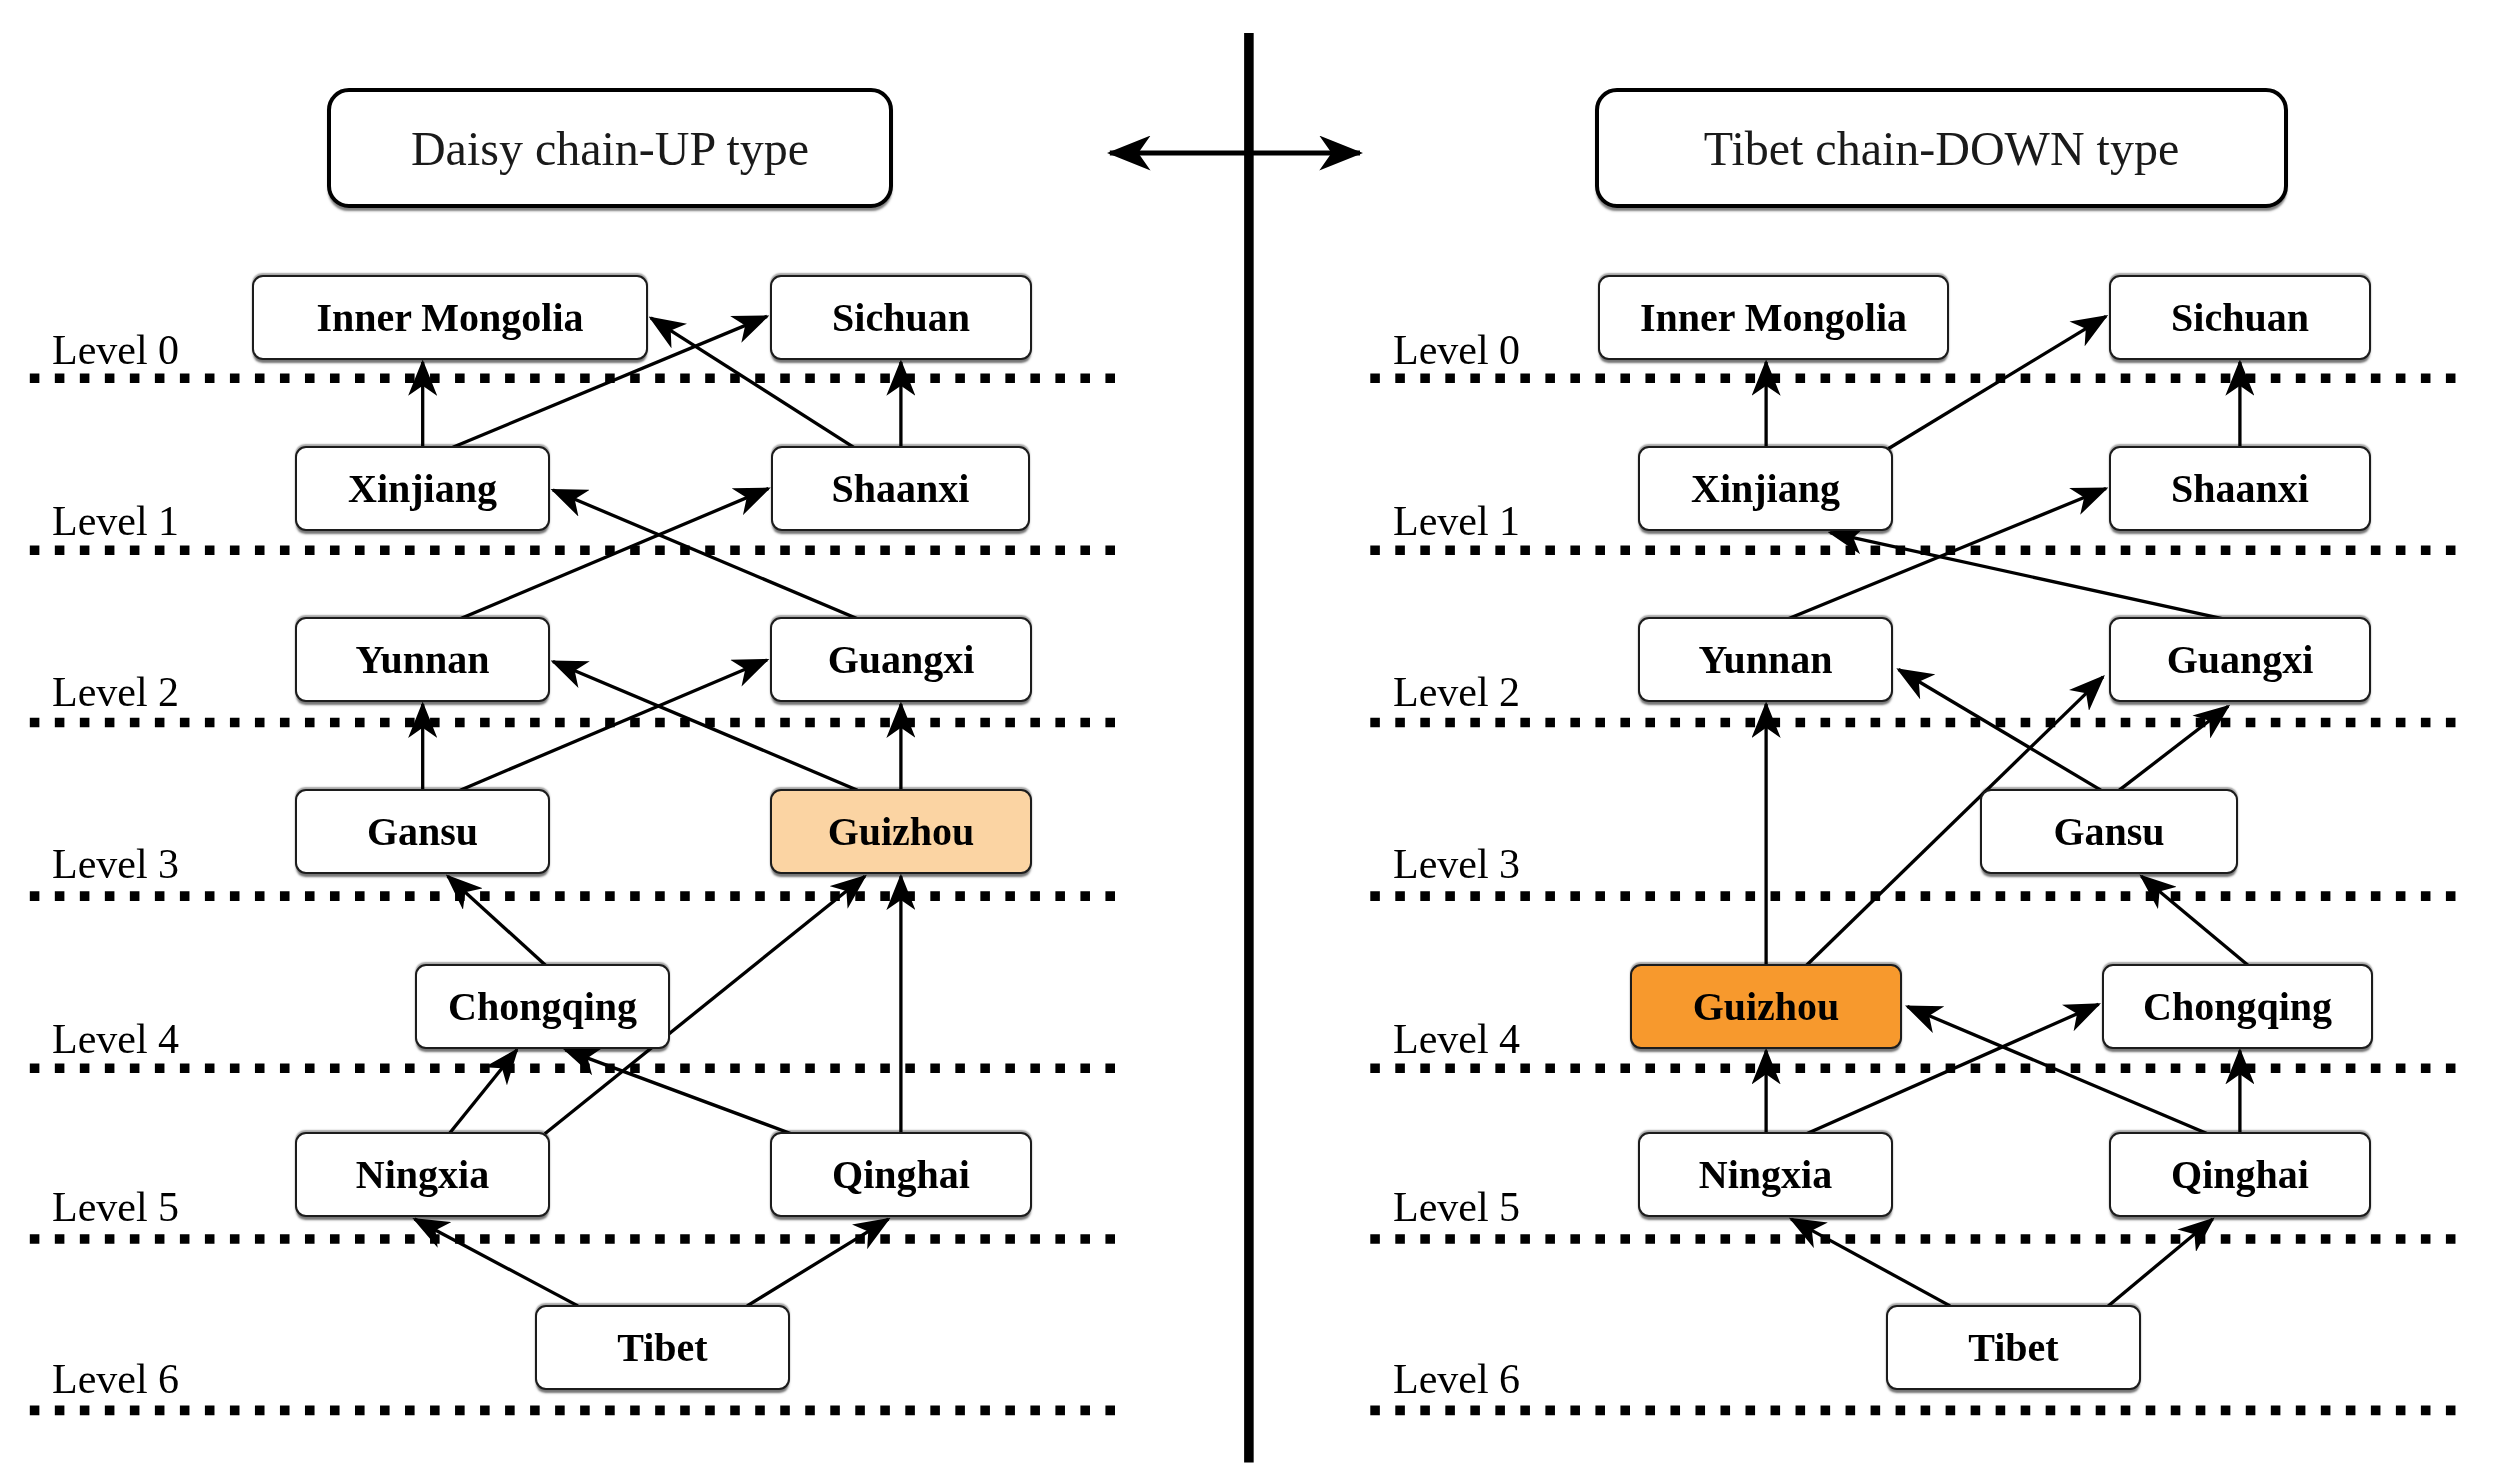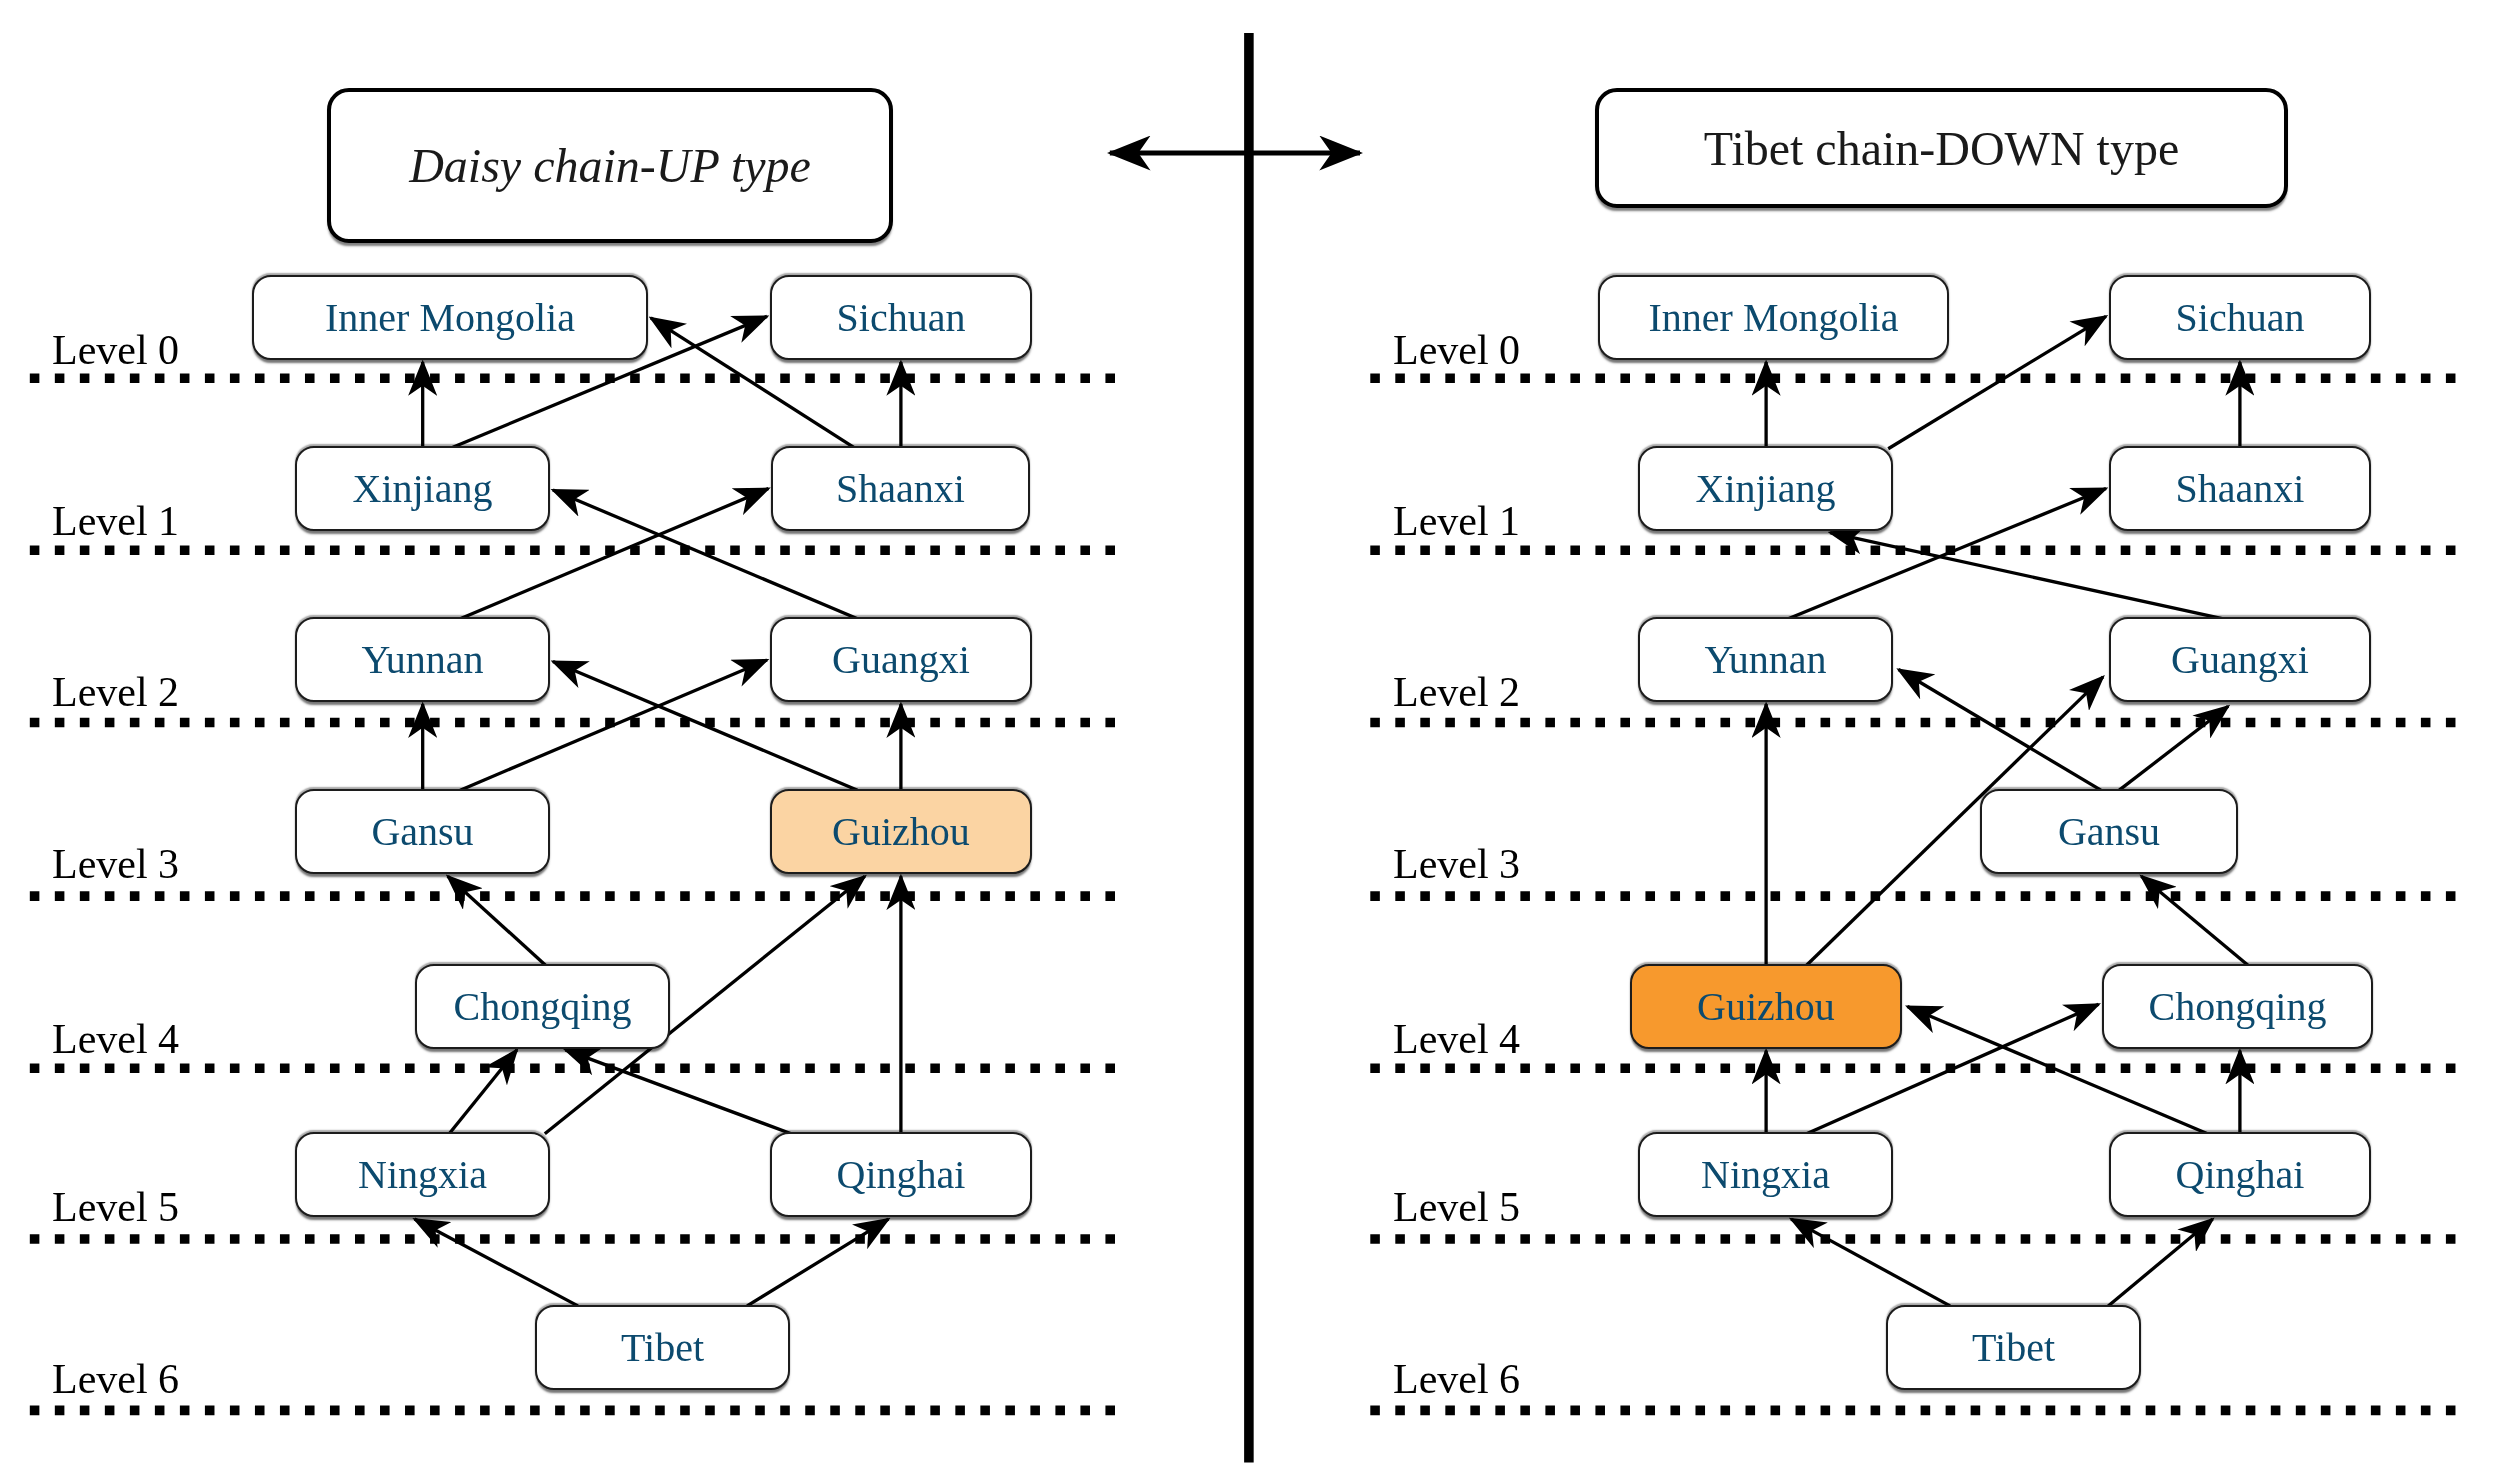--- a/index.html
+++ b/index.html
@@ -3,34 +3,35 @@
 <meta charset="utf-8">
 <style>
   html,body{margin:0;padding:0;background:#ffffff;}
   #canvas{
     position:relative;width:2500px;height:1481px;background:#ffffff;
     font-family:"Liberation Serif","DejaVu Serif",serif;overflow:hidden;
   }
   #edge-layer{position:absolute;left:0;top:0;width:2500px;height:1481px;z-index:1;}
   .node{
     position:absolute;z-index:2;display:flex;align-items:center;justify-content:center;
-    background:#ffffff;border:2.2px solid #1c1c1c;border-radius:19px;
-    font-size:40px;color:#0c4a6e;white-space:nowrap;
+    background:#ffffff;border:2.2px solid #1c1c1c;border-radius:11px;
+    font-size:40px;color:#000000;white-space:nowrap;
     box-shadow:0 3.7px 2.2px -1.5px rgba(0,0,0,0.55), 0 -2.2px 1.5px -0.7px rgba(0,0,0,0.35);
     box-sizing:border-box;
+    font-weight:bold;
   }
   .level-label{
     position:absolute;z-index:2;font-size:42px;color:#000;height:53px;line-height:53px;white-space:nowrap;margin-top:12px;
   }
   .title-box{
     position:absolute;z-index:2;display:flex;align-items:center;justify-content:center;
     background:#ffffff;border:4.4px solid #000;border-radius:22px;font-size:48px;color:#1a1a1a;
     box-shadow:0 3.7px 2.2px -1.5px rgba(0,0,0,0.5);box-sizing:border-box;white-space:nowrap;
   }
-  #title-up{left:327px;top:88px;width:566px;height:155px;font-style:italic;}
+  #title-up{left:327px;top:88px;width:566px;height:120px;}
   #title-down{left:1595px;top:88px;width:693px;height:120px;}
 </style>
 </head>
 <body>
 
 <div id="canvas">
   <svg id="edge-layer" width="2500" height="1481" viewBox="0 0 3397 2013" xmlns="http://www.w3.org/2000/svg">
     <defs>
       <marker id="ah" viewBox="0 0 10 8" refX="9.3" refY="4" markerWidth="11" markerHeight="8.8" orient="auto-start-reverse" markerUnits="strokeWidth">
         <path d="M0,0 L10,4 L0,8 L2.8,4 Z" fill="#000"></path>

